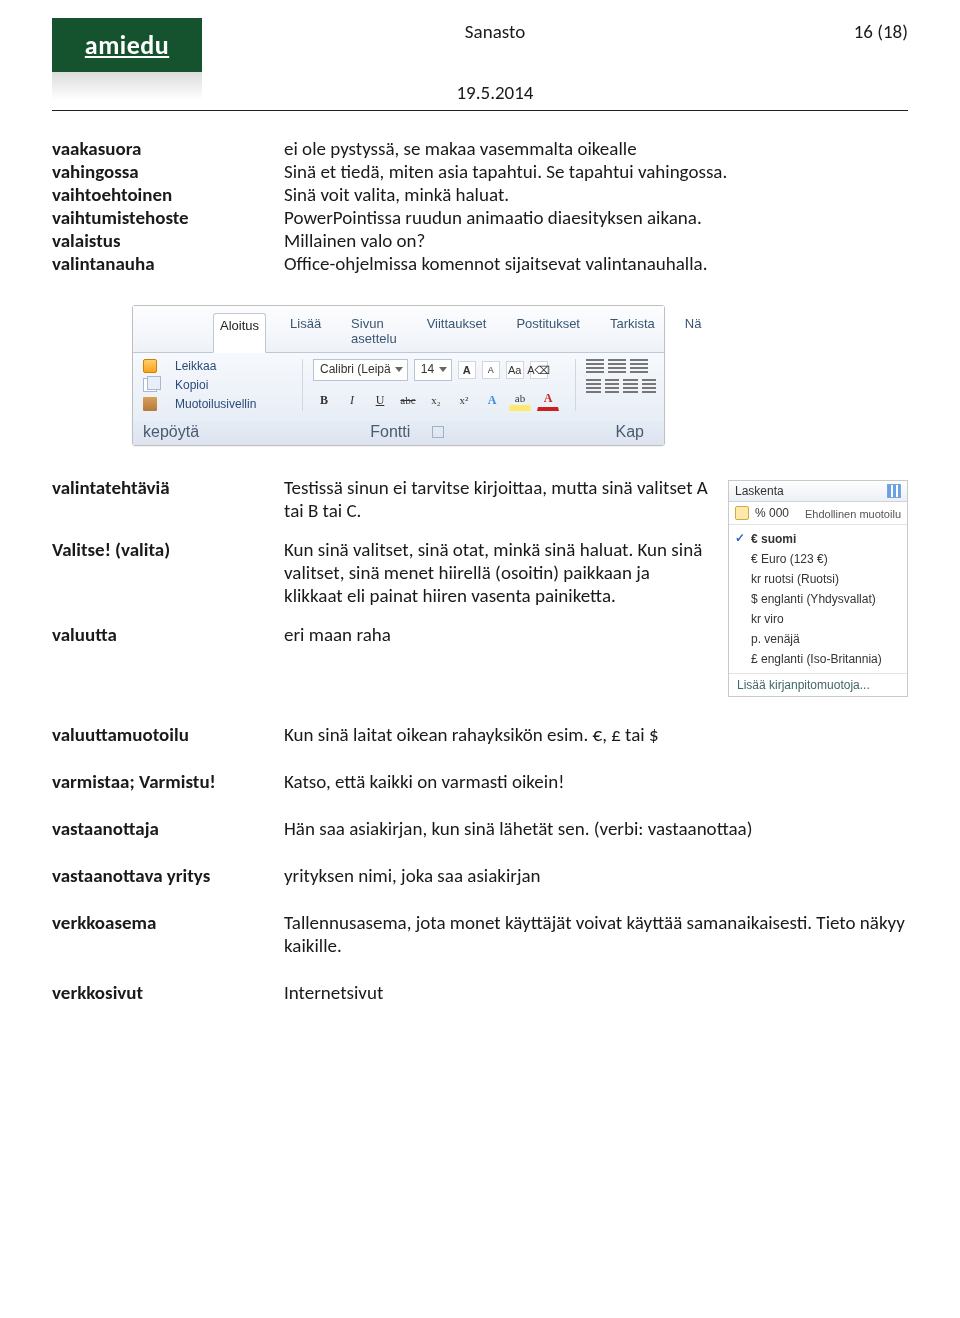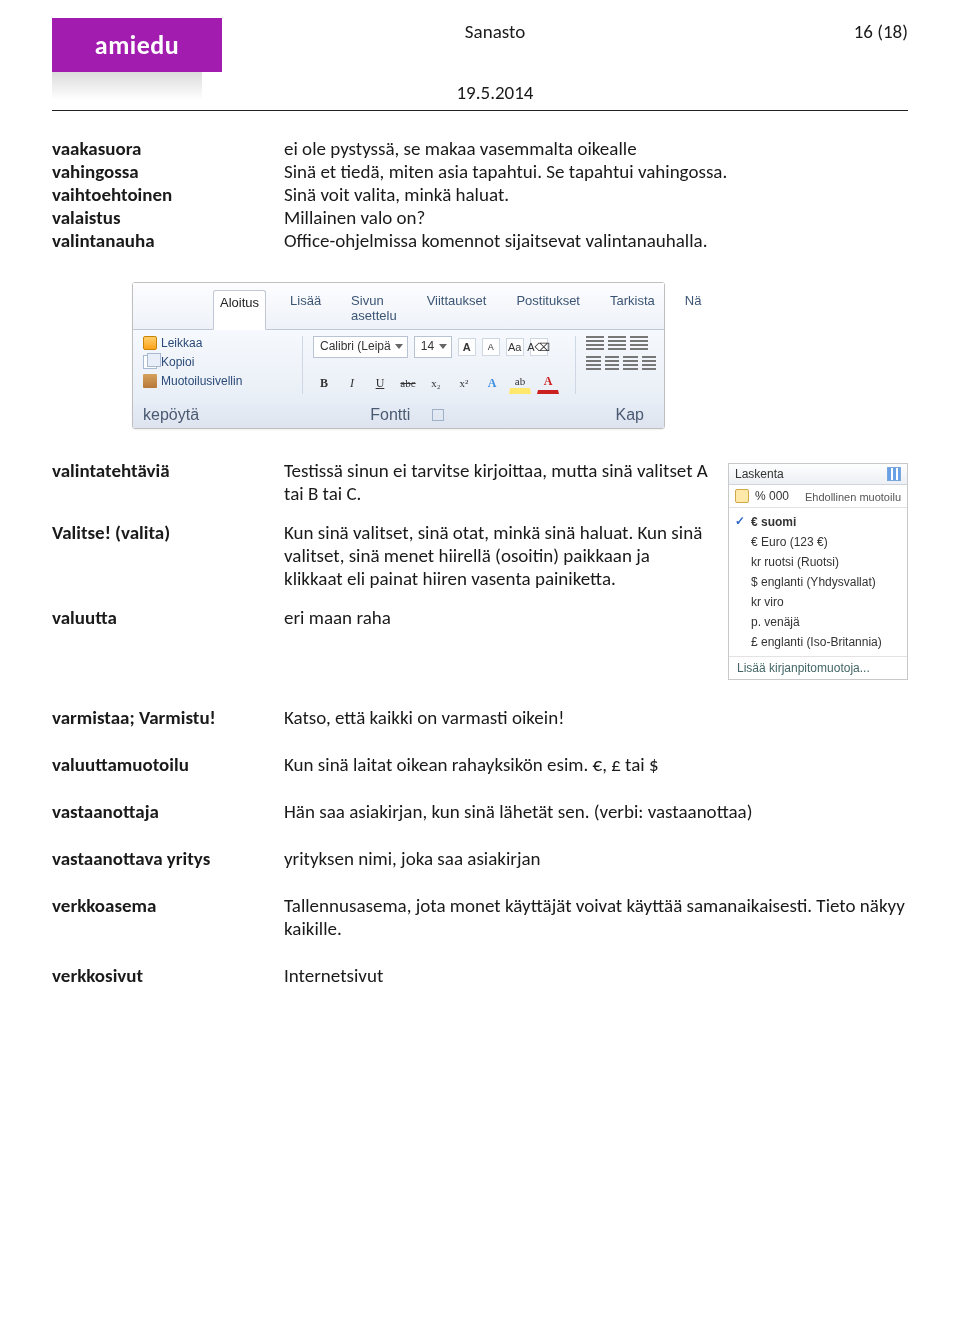--- a/index.html
+++ b/index.html
@@ -14,24 +14,24 @@
     padding: 18px 52px 30px 52px;
   }
   .header-row {
     display: flex;
     justify-content: space-between;
     align-items: flex-start;
     margin-bottom: 6px;
   }
   .logo-block { width: 150px; }
   .logo {
-    width: 170px; height: 54px;
-    background: #a21caf;
+    width: 150px; height: 54px;
+    background: #14532d;
     display: flex; align-items: center; justify-content: center;
-    color: #fff; font-weight: 700; font-size: 26px; letter-spacing: 0.5px;
+    color: #fff; font-weight: 700; font-size: 26px; letter-spacing: 0.5px; text-decoration: underline;
   }
   .logo-shadow {
     width: 150px; height: 28px;
     background: linear-gradient(180deg, #dcdcdc 0%, #fff 100%);
   }
   .header-center {
     flex: 1;
     text-align: center;
     padding-top: 2px;
   }
@@ -82,31 +82,31 @@
     display: flex;
     background: linear-gradient(#f6f9fd,#e8eef6);
     padding: 6px 8px 10px 10px;
   }
   .clip-group {
     width: 160px;
     border-right: 1px solid #cfd7e2;
     display: flex; flex-direction: column; gap: 5px;
     padding-right: 8px;
   }
-  .clip-item { display: flex; align-items: center; gap: 4px; color: #2b4a78; }
+  .clip-item { display: flex; align-items: center; gap: 18px; color: #2b4a78; }
   .clip-item .ic { width: 14px; height: 14px; display: inline-block; }
   .ic-cut { background: linear-gradient(#ffcf6b,#ffa21a); border: 1px solid #c98300; border-radius: 2px; }
   .ic-copy { background: #fff; border: 1px solid #a9b9d4; position: relative; }
   .ic-copy::after { content:""; position:absolute; left:3px; top:-3px; width:12px; height:12px; background:#e9eff9; border:1px solid #a9b9d4; }
   .ic-brush { background: linear-gradient(#d6a15b,#b6783a); border-radius: 1px; }
   .font-group {
     flex: 1;
     padding: 0 10px;
     border-right: 1px solid #cfd7e2;
-    display: flex; flex-direction: column; gap: 14px;
+    display: flex; flex-direction: column; gap: 8px;
   }
   .font-row1 { display: flex; gap: 6px; align-items: center; }
   .fontname {
     background: #fff; border: 1px solid #b8c3d4; height: 22px;
     padding: 2px 16px 2px 6px; font-size: 12px; position: relative;
   }
   .fontname .chev { position:absolute; right:4px; top:7px; width:0;height:0;border-left:4px solid transparent;border-right:4px solid transparent;border-top:5px solid #666; }
   .size { width: 38px; }
   .tiny { width: 18px; height: 18px; border: 1px solid #cfd7e2; background:#fff; display:inline-flex; align-items:center; justify-content:center; font-size:11px; }
   .font-row2 { display:flex; gap:6px; align-items:center; }
@@ -182,20 +182,24 @@
   </div>
   <div class="row">
     <div class="term">vahingossa</div>
     <div class="def">Sinä et tiedä, miten asia tapahtui. Se tapahtui vahingossa.</div>
   </div>
   <div class="row">
     <div class="term">vaihtoehtoinen</div>
     <div class="def">Sinä voit valita, minkä haluat.</div>
   </div>
   <div class="row">
+    <div class="term">vaihtumistehoste</div>
+    <div class="def">PowerPointissa ruudun animaatio diaesityksen aikana.</div>
+  </div>
+  <div class="row">
     <div class="term">valaistus</div>
     <div class="def">Millainen valo on?</div>
   </div>
   <div class="row">
     <div class="term">valintanauha</div>
     <div class="def">Office-ohjelmissa komennot sijaitsevat valintanauhalla.</div>
   </div>
 </div>
 
 <div class="ribbon-wrap">
@@ -309,28 +313,28 @@
       <div>kr viro</div>
       <div>p. venäjä</div>
       <div>£ englanti (Iso-Britannia)</div>
     </div>
     <div class="dd-foot">Lisää kirjanpitomuotoja...</div>
   </div>
 </div>
 
 <div class="defs3">
   <div class="row">
+    <div class="term">valuuttamuotoilu</div>
+    <div class="def">Kun sinä laitat oikean rahayksikön esim. €, £ tai $</div>
+  </div>
+  <div class="row">
     <div class="term">varmistaa; Varmistu!</div>
     <div class="def">Katso, että kaikki on varmasti oikein!</div>
   </div>
   <div class="row">
-    <div class="term">valuuttamuotoilu</div>
-    <div class="def">Kun sinä laitat oikean rahayksikön esim. €, £ tai $</div>
-  </div>
-  <div class="row">
     <div class="term">vastaanottaja</div>
     <div class="def">Hän saa asiakirjan, kun sinä lähetät sen. (verbi: vastaanottaa)</div>
   </div>
   <div class="row">
     <div class="term">vastaanottava yritys</div>
     <div class="def">yrityksen nimi, joka saa asiakirjan</div>
   </div>
   <div class="row">
     <div class="term">verkkoasema</div>
     <div class="def">Tallennusasema, jota monet käyttäjät voivat käyttää samanaikaisesti. Tieto näkyy kaikille.</div>

